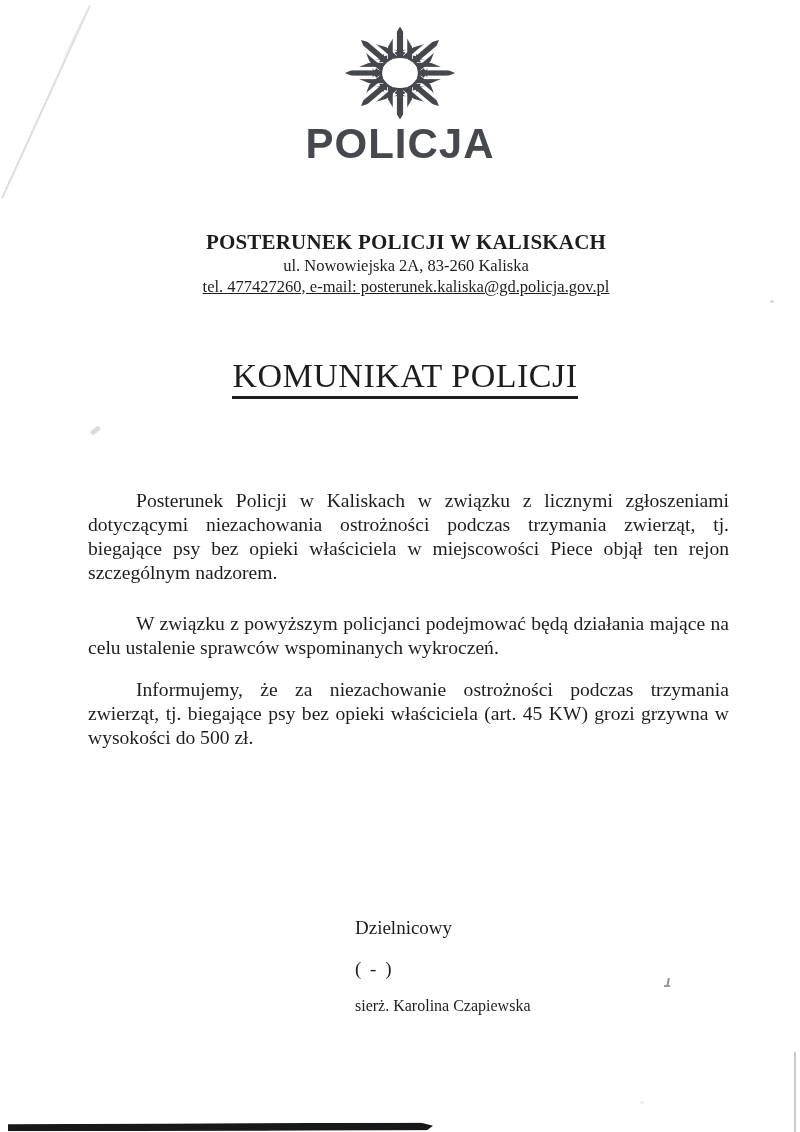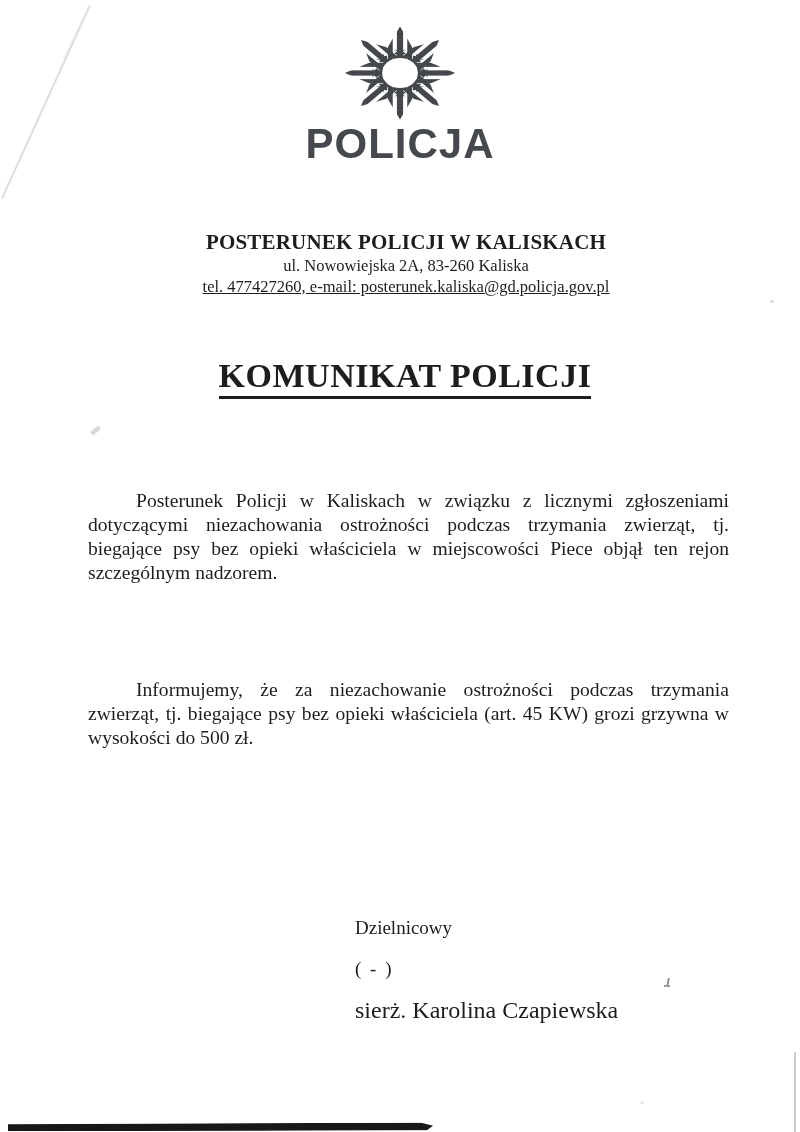--- a/index.html
+++ b/index.html
@@ -15,37 +15,37 @@
     font-size:42px;letter-spacing:1px;color:#45484d;
   }
   
   #letterhead{position:absolute;left:0;top:229px;width:812px;text-align:center;line-height:1.25;}
   .unit{font-weight:bold;font-size:21px;letter-spacing:0.2px;}
   .addr{font-size:16.5px;margin-top:1px;}
   .contact{font-size:16.5px;text-decoration:underline;}
   
   #title-wrap{position:absolute;left:0;top:357px;width:810px;text-align:center;}
   #title{
-    display:inline-block;font-weight:bold;font-size:34px;letter-spacing:0.5px;
+    display:inline-block;font-weight:normal;font-size:34px;letter-spacing:0.5px;
     border-bottom:3px solid #1d1d1f;padding-bottom:1px;
   }
   
   .para{
     position:absolute;left:88px;width:641px;margin:0;
     font-size:19.6px;line-height:24px;text-align:justify;text-indent:48px;
   }
   #p1{top:489px;}
   #p2{top:612px;}
   #p3{top:678px;}
   #p4{top:810px;}
   
   #signature{position:absolute;left:355px;top:917px;width:300px;text-align:left;}
   .sig-role{font-size:19px;}
   .sig-mark{font-size:19px;margin-top:19px;letter-spacing:2px;}
-  .sig-name{font-size:24px;margin-top:17px;white-space:nowrap;}
+  .sig-name{font-size:16px;margin-top:17px;white-space:nowrap;}
   
   .artifact{position:absolute;pointer-events:none;}
   #fold-line{
     left:89px;top:5px;width:2px;height:212px;background:#dcdde1;
     transform:rotate(24.5deg);transform-origin:top left;
   }
   #fold-line-2{
     left:89px;top:5px;width:1px;height:60px;background:#e9e9ee;
     transform:rotate(26deg);transform-origin:top left;
   }
@@ -116,20 +116,21 @@
     <div class="unit">POSTERUNEK POLICJI W KALISKACH</div>
     <div class="addr">ul. Nowowiejska 2A, 83-260 Kaliska</div>
     <div class="contact">tel. 477427260, e-mail: posterunek.kaliska@gd.policja.gov.pl</div>
   </div>
 
   <div id="title-wrap">
     <span id="title">KOMUNIKAT POLICJI</span>
   </div>
 
   <p class="para" id="p1">Posterunek Policji w Kaliskach w związku z licznymi zgłoszeniami dotyczącymi niezachowania ostrożności podczas trzymania zwierząt, tj. biegające psy bez opieki właściciela w miejscowości Piece objął ten rejon szczególnym nadzorem.</p>
+  <p class="para" id="p2">W związku z powyższym policjanci podejmować będą działania mające na celu ustalenie sprawców wspominanych wykroczeń.</p>
   <p class="para" id="p3">Informujemy, że za niezachowanie ostrożności podczas trzymania zwierząt, tj. biegające psy bez opieki właściciela (art. 45 KW) grozi grzywna w wysokości do 500 zł.</p>
 
   <div id="signature">
     <div class="sig-role">Dzielnicowy</div>
     <div class="sig-mark">( - )</div>
     <div class="sig-name">sierż. Karolina Czapiewska</div>
   </div>
 
 </div>
 

